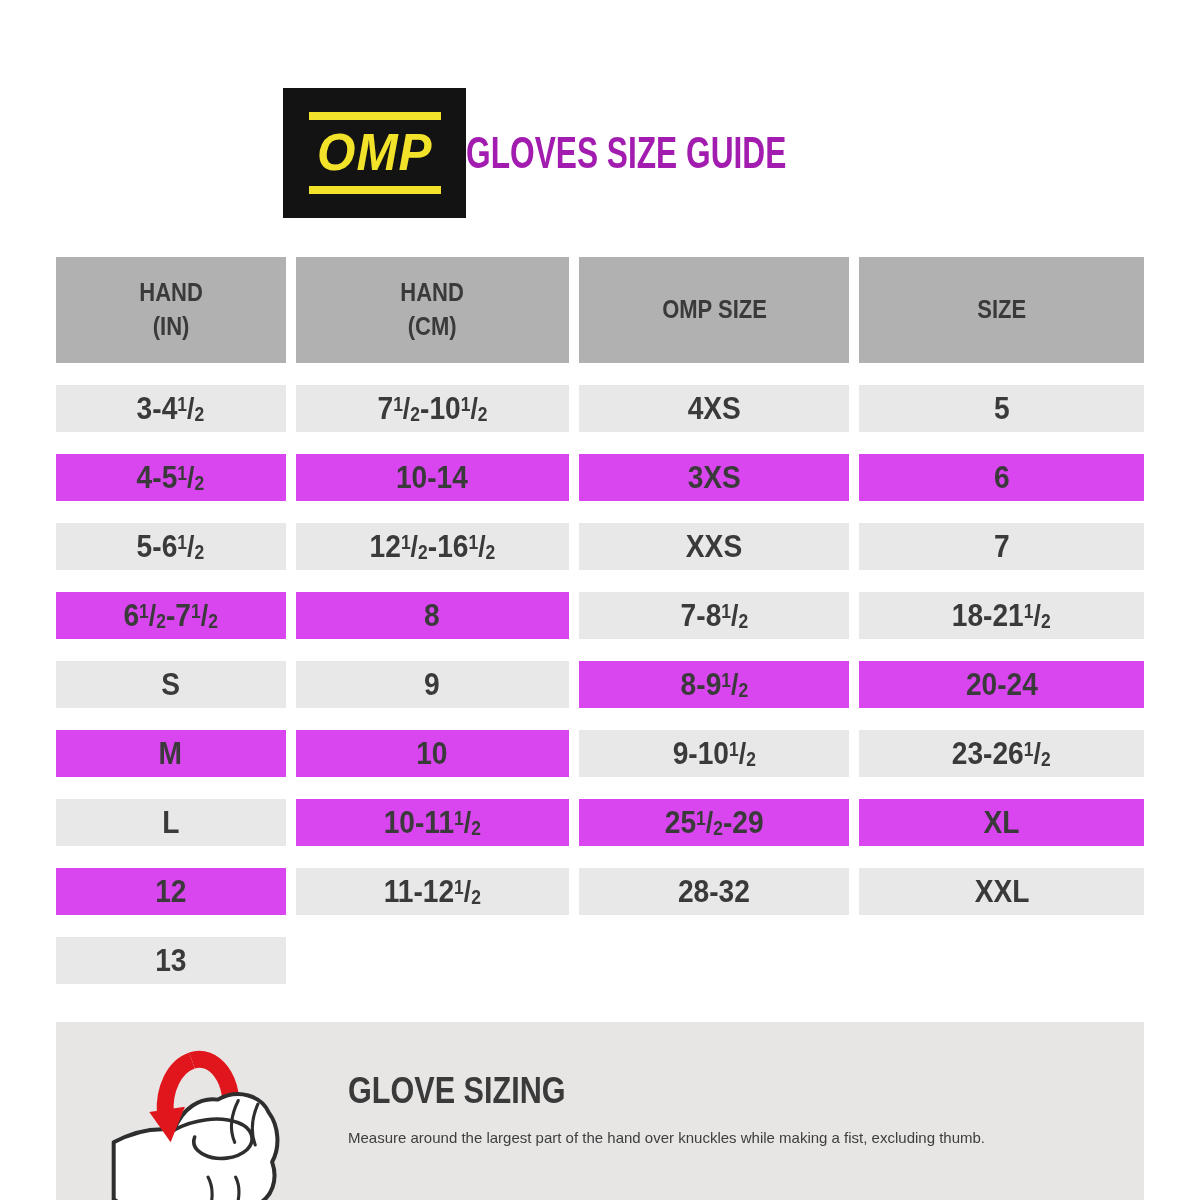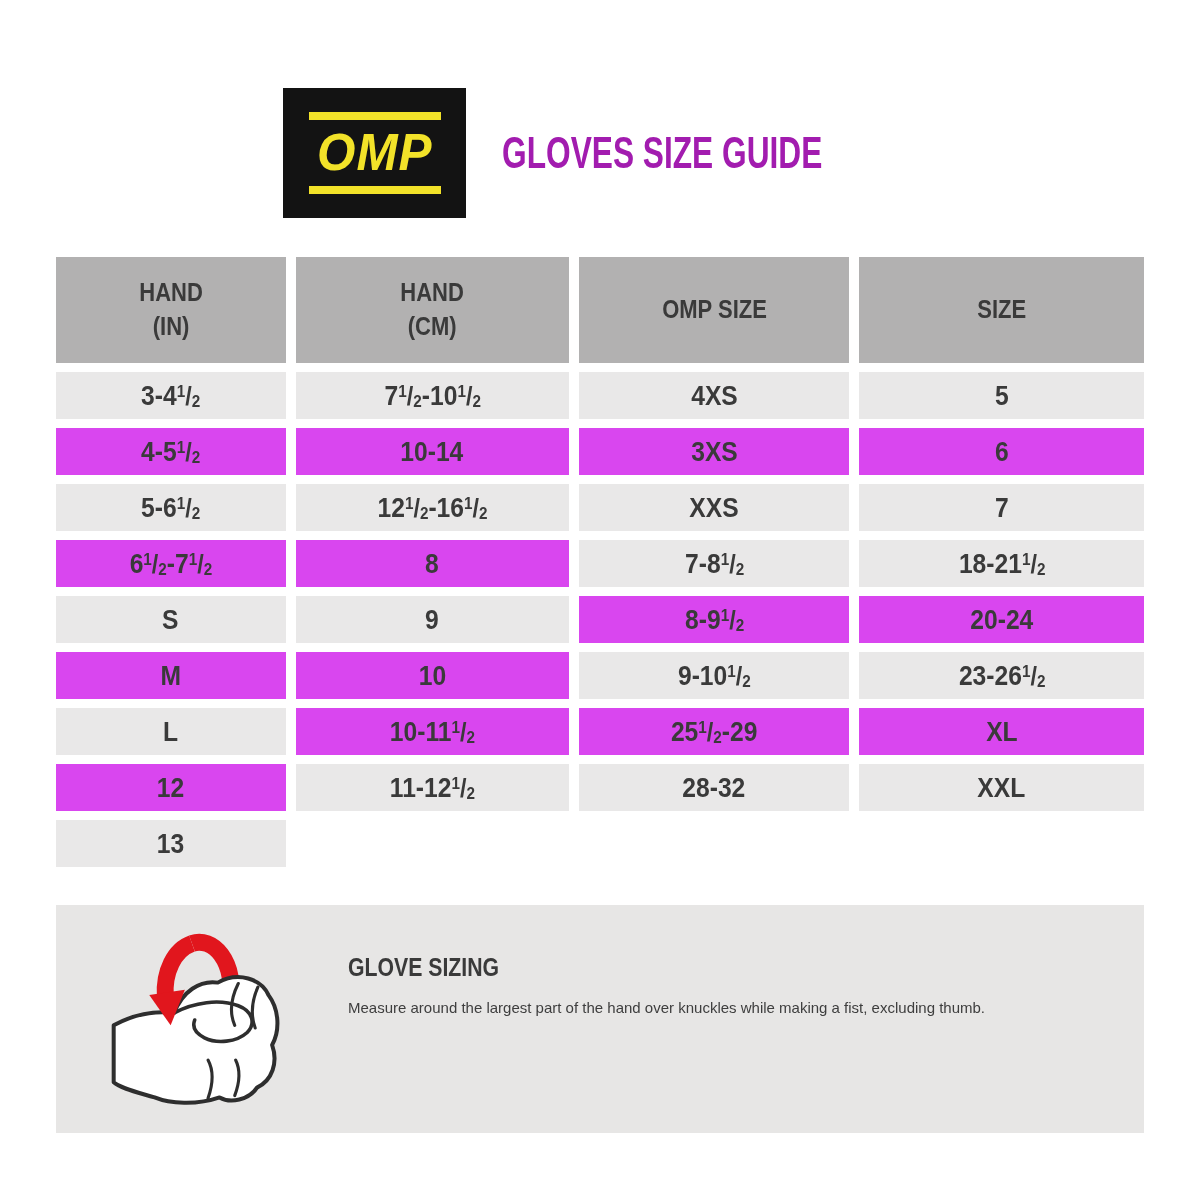--- a/index.html
+++ b/index.html
@@ -1,52 +1,52 @@
 <!DOCTYPE html>
 <html><head>
 <meta charset="utf-8">
 <style>
   * { margin:0; padding:0; box-sizing:border-box; }
   html,body { width:1200px; height:1200px; background:#ffffff;
     font-family:"Liberation Sans", sans-serif; color:#3a3a3a; overflow:hidden; }
 
   
-  .header { margin-top:88px; padding-left:283px; display:flex; align-items:center; gap:36px; height:130px; }
+  .header { margin-top:88px; padding-left:283px; display:flex; align-items:center; height:130px; }
   .logo { width:183px; height:130px; background:#131313; display:flex; flex-direction:column;
           justify-content:center; align-items:center; flex:0 0 auto; }
   .logo .bar { width:132px; height:8px; background:#f2e229; }
   .logo .word { font-size:52px; font-weight:bold; font-style:italic; color:#f2e229;
                 line-height:1; margin:6px 0 8px; letter-spacing:1px; display:inline-block; transform:scaleX(.95); }
   .page-title { font-size:44px; font-weight:bold; color:#a21caf; white-space:nowrap; }
   .page-title .cond { display:inline-block; transform:scaleX(.72); transform-origin:left center; letter-spacing:0; }
 
   
   .size-table { margin:39px 56px 0; display:grid;
-                grid-template-columns:225fr 268fr 265fr 279fr; gap:9px 10px; }
+                grid-template-columns:225fr 268fr 265fr 279fr; gap:22px 10px; }
   .th { background:#b2b1b1; height:106px; display:flex; align-items:center; justify-content:center;
         font-weight:bold; font-size:25px; color:#3a3a3a; text-align:center; }
   .th .cond { white-space:pre-line; line-height:1.35; }
   .td { height:47px; display:flex; align-items:center; justify-content:center;
-        font-weight:bold; font-size:28px; color:#3a3a3a; }
+        font-weight:bold; font-size:32px; color:#3a3a3a; }
   .row-odd  { background:#e9e8e8; }
   .row-even { background:#d946ef; }
   .cond { display:inline-block; transform:scaleX(.88); transform-origin:center; }
 
   
   .fr sup, .fr sub { vertical-align:baseline; line-height:0; font-size:.62em; position:relative; }
   .fr sup { top:-.42em; }
   .fr sub { top:.12em; }
   .fr .sl { font-size:.95em; }
 
   
   .panel { margin:38px 56px 0; height:228px; background:#e7e6e5;
            display:flex; align-items:flex-start; padding:26px 0 0 40px; }
   .fist-wrap { width:192px; height:178px; flex:0 0 auto; }
   .note { margin:22px 0 0 60px; }
-  .note-title { font-size:25px; font-weight:bold; color:#3a3a3a; white-space:nowrap; }
+  .note-title { font-size:36px; font-weight:bold; color:#3a3a3a; white-space:nowrap; }
   .note-title .cond2 { display:inline-block; transform:scaleX(.85); transform-origin:left center; }
   .note-body { margin-top:16px; font-size:15px; color:#3e3e3e; max-width:755px; line-height:1.35; }
 </style>
 </head>
 <body>
 
 <div class="header">
   <div class="logo">
     <div class="bar"></div>
     <span class="word">OMP</span>

